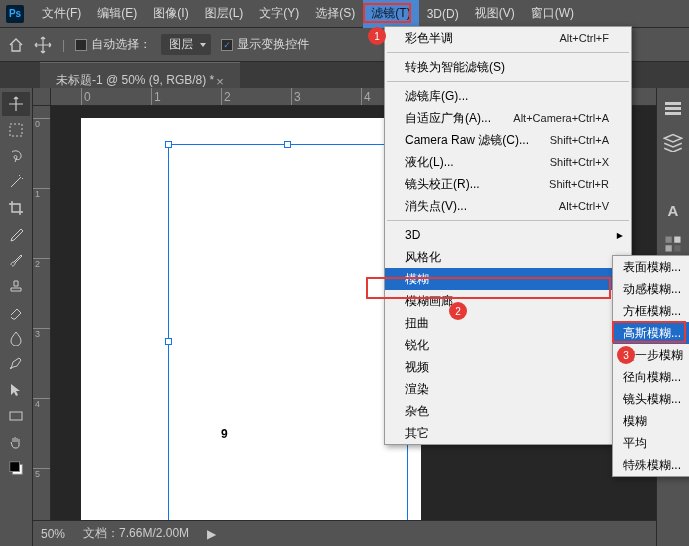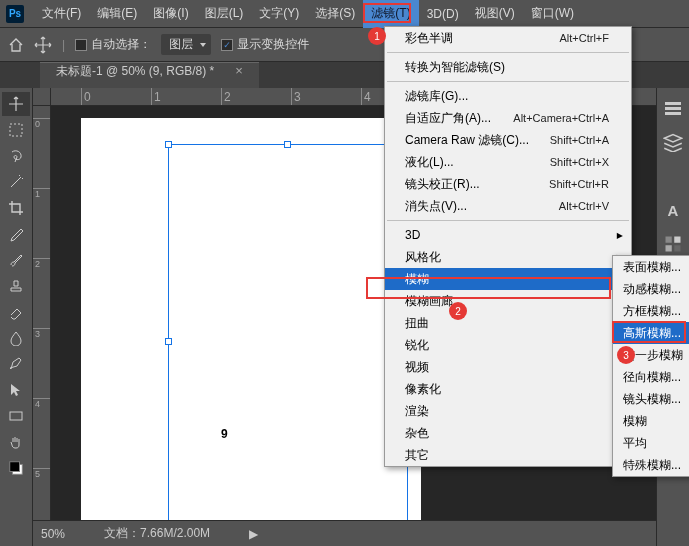--- a/index.html
+++ b/index.html
@@ -8,42 +8,42 @@
 .ps-logo{width:18px;height:18px;background:#001e36;color:#31a8ff;display:flex;align-items:center;justify-content:center;font-weight:bold;font-size:10px;border-radius:2px;margin-right:10px}
 .menu-item{padding:6px 8px;cursor:default}
 .menu-item.active{background:#4a87d0;color:#0f172a}
 .optbar{height:34px;background:#535353;display:flex;align-items:center;padding:0 8px;color:#d9d9d9;border-bottom:1px solid #2a2a2a;gap:10px}
 .home-icon{width:16px;height:16px;display:flex;align-items:center;justify-content:center}
 .move-tool-icon{width:18px;height:18px}
 .checkbox{width:12px;height:12px;background:#2a2a2a;border:1px solid #888;display:inline-flex;align-items:center;justify-content:center;color:#4a87d0;font-size:9px}
 .dropdown{background:#3f3f3f;padding:2px 18px 2px 8px;position:relative;border-radius:2px}
 .dropdown::after{content:"";position:absolute;right:5px;top:50%;transform:translateY(-50%);border-left:3px solid transparent;border-right:3px solid transparent;border-top:4px solid #ccc}
 .tabbar{height:28px;background:#3a3a3a;display:flex;align-items:center;padding-left:40px;color:#ccc;font-size:11px;border-bottom:1px solid #000}
-.tab{padding:0 16px;height:100%;display:flex;align-items:flex-start;gap:21px;background:#494949;border-top:1px solid #666}
+.tab{padding:0 16px;height:100%;display:flex;align-items:flex-end;gap:2px;background:#494949;border-top:1px solid #666}
 .tab-close{color:#aaa;font-size:13px}
 .workspace{position:absolute;top:88px;left:0;right:0;bottom:0;display:flex}
 .toolbox{width:33px;background:#535353;display:flex;flex-direction:column;align-items:center;padding-top:4px;gap:2px;border-right:1px solid #2a2a2a}
 .tool{width:28px;height:24px;display:flex;align-items:center;justify-content:center;color:#ccc;position:relative}
 .tool.sel{background:#3a3a3a}
 .tool svg{width:16px;height:16px}
 .canvas-area{flex:1;background:#262626;position:relative;overflow:hidden}
 .ruler-h{position:absolute;top:0;left:18px;right:0;height:18px;background:#535353;color:#aaa;font-size:9px;display:flex;border-bottom:1px solid #2a2a2a}
 .ruler-v{position:absolute;top:18px;left:0;width:18px;bottom:26px;background:#535353;border-right:1px solid #2a2a2a}
 .ruler-tick{width:70px;border-left:1px solid #888;padding-left:2px;padding-top:2px}
 .ruler-corner{position:absolute;top:0;left:0;width:18px;height:18px;background:#535353;border-right:1px solid #2a2a2a;border-bottom:1px solid #2a2a2a}
 .rv-tick{height:70px;border-top:1px solid #888;font-size:9px;color:#aaa;padding-left:2px}
 .canvas{position:absolute;top:30px;left:48px;width:340px;height:410px;background:#fff}
 .nine{position:absolute;left:90px;top:30px;width:230px;height:380px}
 .nine svg{width:100%;height:100%}
 .sel-box{position:absolute;left:135px;top:56px;width:240px;height:395px;border:1px solid #1473e6}
 .handle{width:7px;height:7px;background:#fff;border:1px solid #1473e6;position:absolute}
 .h-tl{top:-4px;left:-4px}.h-tr{top:-4px;right:-4px}.h-bl{bottom:-4px;left:-4px}.h-br{bottom:-4px;right:-4px}
 .h-t{top:-4px;left:50%;margin-left:-4px}.h-b{bottom:-4px;left:50%;margin-left:-4px}
 .h-l{left:-4px;top:50%;margin-top:-4px}.h-r{right:-4px;top:50%;margin-top:-4px}
-.statusbar{position:absolute;bottom:0;left:0;right:0;height:26px;background:#535353;display:flex;align-items:center;color:#ccc;font-size:11px;padding:0 8px;gap:39px;border-top:1px solid #2a2a2a}
+.statusbar{position:absolute;bottom:0;left:0;right:0;height:26px;background:#535353;display:flex;align-items:center;color:#ccc;font-size:11px;padding:0 8px;gap:18px;border-top:1px solid #2a2a2a}
 .right-panel{width:33px;background:#535353;display:flex;flex-direction:column;align-items:center;padding-top:10px;gap:14px;border-left:1px solid #2a2a2a}
 .rp-icon{width:20px;height:20px;color:#ccc;display:flex;align-items:center;justify-content:center}
 .ps-dropdown{position:absolute;top:26px;left:384px;width:248px;background:#f0f0f0;border:1px solid #999;box-shadow:2px 2px 6px rgba(0,0,0,.4);z-index:100}
 .dd-item{height:22px;display:flex;align-items:center;padding:0 22px 0 20px;color:#000;position:relative}
 .dd-item .sc{margin-left:auto;color:#222;font-size:11px}
 .dd-sep{height:1px;background:#c0c0c0;margin:3px 2px}
 .dd-item.hl{background:#1e6bc8;color:#fff}
 .dd-item.has-sub::after{content:"▶";font-size:8px;position:absolute;right:8px}
 .submenu{position:absolute;top:255px;left:612px;width:100px;background:#f0f0f0;border:1px solid #999;box-shadow:2px 2px 6px rgba(0,0,0,.4);z-index:101}
 .sm-item{height:22px;display:flex;align-items:center;padding:0 10px;color:#000}
@@ -279,21 +279,20 @@
       <span class="sc">Alt+Ctrl+V</span>
     </div>
   <div class="dd-sep"></div>
   <div class="dd-item has-sub">3D</div>
   <div class="dd-item has-sub">风格化</div>
   <div class="dd-item has-sub hl">模糊</div>
   <div class="dd-item has-sub">模糊画廊</div>
   <div class="dd-item has-sub">扭曲</div>
   <div class="dd-item has-sub">锐化</div>
   <div class="dd-item has-sub">视频</div>
-  <div class="dd-item has-sub">像素化</div>
   <div class="dd-item has-sub">渲染</div>
   <div class="dd-item has-sub">杂色</div>
   <div class="dd-item has-sub">其它</div>
 </div>
 
 <div class="anno-box" style="top:3px;left:363px;width:48px;height:20px"></div>
 <div class="anno-box" style="top:277px;left:366px;width:245px;height:22px"></div>
 <div class="anno-box" style="top:321px;left:612px;width:74px;height:22px"></div>
 
 <div class="submenu">

